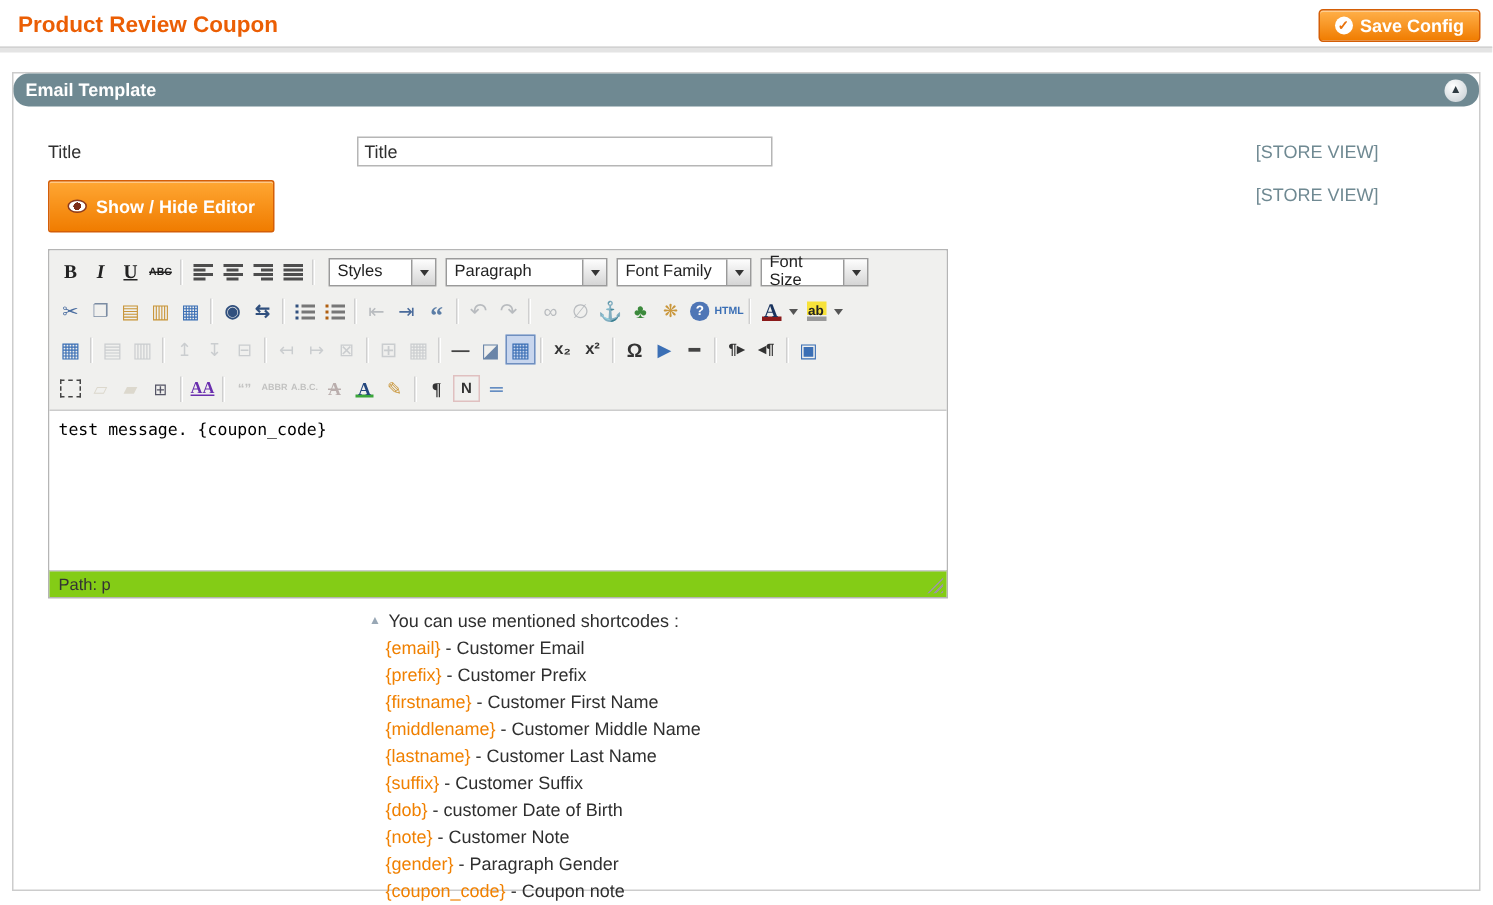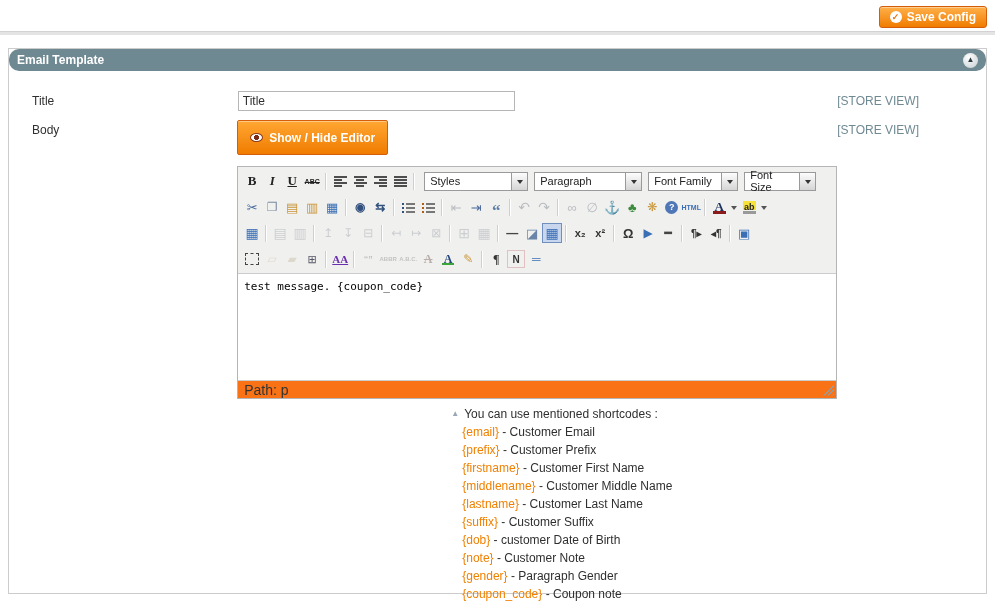--- a/index.html
+++ b/index.html
@@ -49,25 +49,25 @@
   .tb-btn.off{opacity:.38;filter:grayscale(75%);}
   .tb-btn.active{background:#c8d6ee;border-color:#6f8fbf;}
   .tb-btn.arrow{width:10px;}
   .tb-btn.arrow::before{content:"";border:3px solid transparent;border-top:4px solid #555;margin-top:4px;}
   .tb-sep{width:1px;height:17px;background:#cfcfcf;border-right:1px solid #fff;margin:0 3px;flex:none;}
   
   .sel{display:flex;align-items:center;height:19px;border:1px solid #9a9a9a;background:#fff;margin-left:6px;font-size:11px;cursor:pointer;box-sizing:border-box;}
   .sel-text{padding:0 5px;flex:1;color:#222;}
   .sel-arrow{width:15px;align-self:stretch;border-left:1px solid #9a9a9a;background:linear-gradient(#fdfdfd,#d5d5d5);display:flex;align-items:center;justify-content:center;}
   .sel-arrow::before{content:"";border:3px solid transparent;border-top:4px solid #333;margin-top:4px;}
-  .sel.w-styles{width:104px;}.sel.w-para{width:108px;}.sel.w-family{width:90px;}.sel.w-size{width:72px;}
+  .sel.w-styles{width:72px;}.sel.w-para{width:108px;}.sel.w-family{width:90px;}.sel.w-size{width:72px;}
   
   .editor-content{height:106px;background:#fff;overflow:hidden;cursor:text;}
   .editor-content p{margin:0;padding:6px 6px;font-family:"DejaVu Sans Mono",monospace;font-size:11px;color:#000;}
-  .statusbar{height:17px;background:#f97316;border-top:1px solid #ccc;display:flex;align-items:center;padding:0 2px 0 6px;font-size:14px;color:#333;justify-content:flex-end;}
+  .statusbar{height:17px;background:#84cc16;border-top:1px solid #ccc;display:flex;align-items:center;padding:0 2px 0 6px;font-size:11px;color:#333;justify-content:flex-end;}
   .grip{margin-left:auto;width:12px;height:12px;cursor:nwse-resize;
     background:repeating-linear-gradient(135deg,#9a9a9a 0 1px,transparent 1px 3px);
     clip-path:polygon(100% 0,100% 100%,0 100%);}
   
   .note{margin:6px 0 0 214px;width:620px;}
   .note-head{display:flex;align-items:flex-start;gap:5px;line-height:18px;}
   .note-tri{font-size:8px;color:#98a7b5;line-height:18px;}
   .shortcodes{margin-left:11px;}
   .shortcode-line{line-height:18px;}
   .shortcode-line .code{color:#f08000;}
@@ -134,20 +134,21 @@
     background:linear-gradient(#3aa53a,#3aa53a) center bottom 3px/12px 2px no-repeat;}
   [data-name="attribs-icon"]{color:#c9963a;font-size:12px;}
   [data-name="visualchars-icon"]{color:#333;font-weight:bold;font-family:"Liberation Serif",serif;}
   [data-name="nonbreaking-icon"]{color:#333;font-weight:bold;font-size:10px;box-shadow:inset 0 0 0 1px #e0c0c0;}
   [data-name="pagebreak-icon"]{color:#3b6fb5;font-weight:bold;}
 </style>
 </head>
 <body>
 
 <div class="page-head" data-name="page-header">
+  <h1 class="page-title" data-name="page-title">Product Review Coupon</h1>
   <button class="save-btn" data-name="save-config-button">
     <span class="save-ic" data-name="save-check-icon">✓</span>
     <span data-name="save-config-label">Save Config</span>
   </button>
 </div>
 <div class="head-rule" data-name="header-divider"></div>
 
 <div class="panel" data-name="email-template-panel">
   <div class="section-head" data-name="section-header">
     <span class="section-title" data-name="section-title">Email Template</span>
@@ -160,21 +161,20 @@
 
     <div class="form-row" data-name="title-row">
       <div class="form-label" data-name="title-label">Title</div>
       <div class="form-value">
         <input class="text-input" type="text" data-name="title-input" value="Title" style="">
       </div>
       <div class="form-scope" data-name="title-scope-label">[STORE VIEW]</div>
     </div>
 
     <div class="form-row" data-name="body-row">
-      <div class="form-label" data-name="body-label">Body</div>
       <div class="form-value">
         <button class="toggle-btn" data-name="show-hide-editor-button">
           <span class="eye-ic" data-name="eye-icon"></span>
           <span data-name="show-hide-editor-label">Show / Hide Editor</span>
         </button>
 
         
         <div class="editor" data-name="wysiwyg-editor">
           <div class="toolbars" data-name="editor-toolbars">
             <div class="tb-row" data-name="toolbar-row-1">

